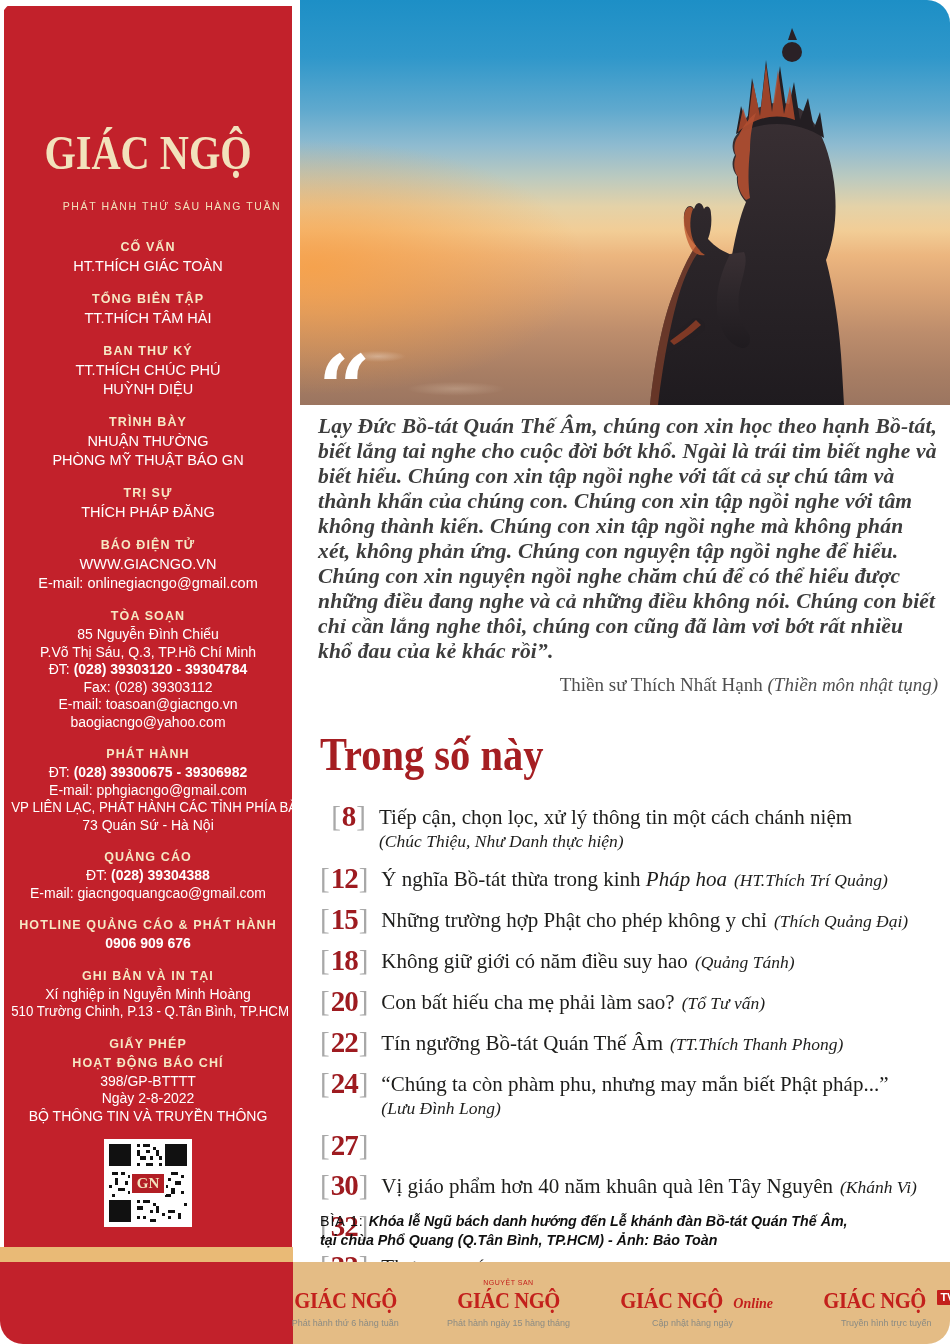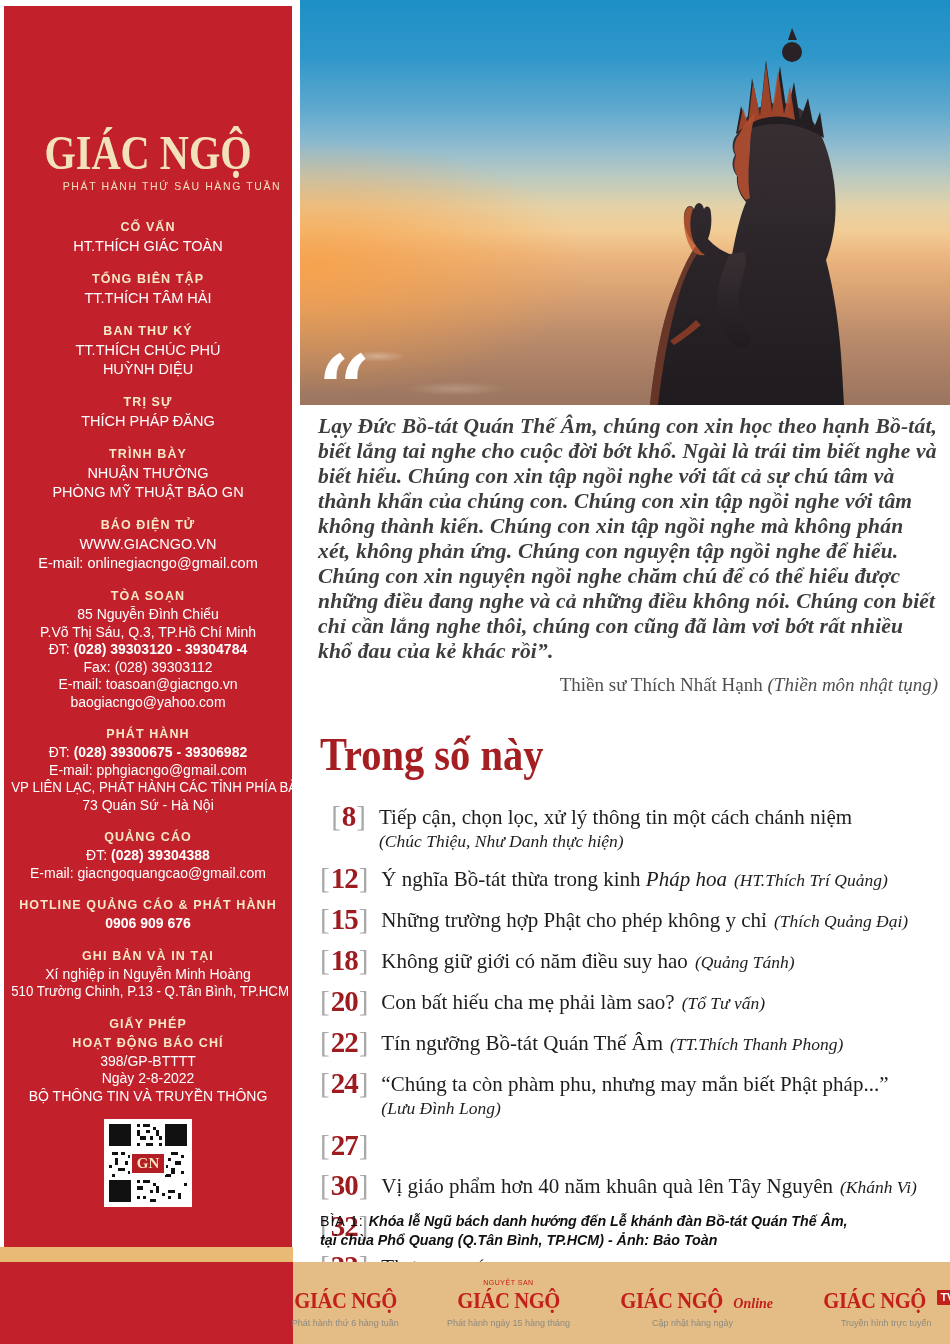--- a/index.html
+++ b/index.html
@@ -1,24 +1,24 @@
 <!DOCTYPE html>
 <html><head>
 <meta charset="utf-8">
 <style>
   html,body{margin:0;padding:0;background:#fff;}
   .page{position:relative;width:950px;height:1344px;background:#fff;overflow:hidden;
-        font-family:"Liberation Sans",sans-serif;}
+        font-family:"Liberation Sans",sans-serif;border-radius:23px;}
 
   
   .sidebar{position:absolute;left:4px;top:6px;width:288px;height:1241px;
            background:#c2212b;text-align:center;color:#fff;}
   .logo{font-family:"Liberation Serif",serif;font-weight:700;font-size:48px;line-height:46px;
         color:#f2e2bc;transform:scaleX(.84);transform-origin:center;margin-top:124px;white-space:nowrap;}
-  .tagline{font-size:10.5px;letter-spacing:1.6px;color:#f2e2bc;margin-top:4px;white-space:nowrap;padding-left:48px;}
+  .tagline{font-size:10.5px;letter-spacing:1.6px;color:#f2e2bc;margin-top:24px;white-space:nowrap;padding-left:48px;}
   .sections{margin-top:26px;}
   .sec{margin-bottom:14px;}
   .sec-h{font-weight:700;font-size:12.5px;line-height:19px;color:#f6e8c4;letter-spacing:1.1px;}
   .sec-line{font-size:14.5px;line-height:19px;color:#fff;}
   .sec.tight .sec-line{font-size:14px;line-height:17.5px;}
   .sec-line .b{font-weight:700;}
   .sec-line.cond{font-size:13px;white-space:nowrap;transform:scaleX(.95);transform-origin:center;}
   .qr{width:88px;height:88px;background:#fff;margin:14px auto 0;position:relative;
       padding:5px;box-sizing:border-box;}
   .qr svg{width:78px;height:78px;display:block;}
@@ -112,33 +112,33 @@
   <div class="sec">
     <div class="sec-h">BAN THƯ KÝ</div>
 
     <div class="sec-lines">
             <div class="sec-line"><span>TT.THÍCH CHÚC PHÚ</span></div>
             <div class="sec-line"><span>HUỲNH DIỆU</span></div>
           </div>
   </div>
 
   <div class="sec">
-    <div class="sec-h">TRỊ SỰ</div>
-
-    <div class="sec-lines">
-            <div class="sec-line"><span>THÍCH PHÁP ĐĂNG</span></div>
-          </div>
-  </div>
-
-  <div class="sec">
     <div class="sec-h">TRÌNH BÀY</div>
 
     <div class="sec-lines">
             <div class="sec-line"><span>NHUẬN THƯỜNG</span></div>
             <div class="sec-line"><span>PHÒNG MỸ THUẬT BÁO GN</span></div>
+          </div>
+  </div>
+
+  <div class="sec">
+    <div class="sec-h">TRỊ SỰ</div>
+
+    <div class="sec-lines">
+            <div class="sec-line"><span>THÍCH PHÁP ĐĂNG</span></div>
           </div>
   </div>
 
   <div class="sec">
     <div class="sec-h">BÁO ĐIỆN TỬ</div>
 
     <div class="sec-lines">
             <div class="sec-line"><span>WWW.GIACNGO.VN</span></div>
             <div class="sec-line"><span>E-mail: onlinegiacngo@gmail.com</span></div>
           </div>

